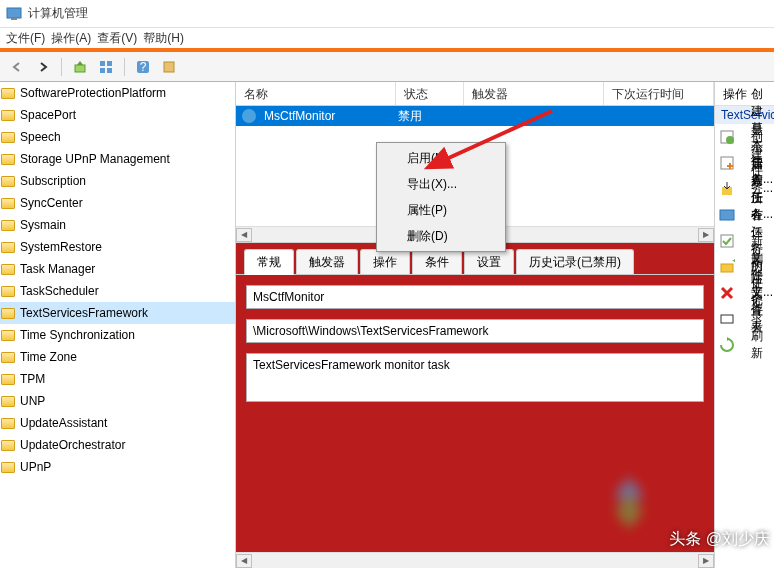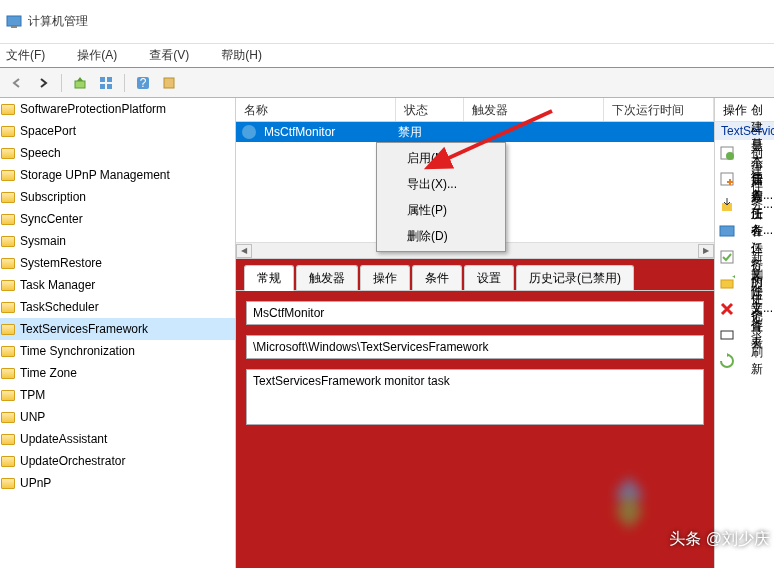--- a/index.html
+++ b/index.html
@@ -1,22 +1,22 @@
 <!DOCTYPE html>
 <html><head>
   <meta charset="utf-8">
   <style>
     * { margin: 0; padding: 0; box-sizing: border-box; font-family: "Microsoft YaHei", "Segoe UI", sans-serif; font-size: 12px; }
     body { background: #fff; width: 774px; height: 568px; overflow: hidden; position: relative; }
     
-    .title-bar { height: 44px; display: flex; align-items: center; padding: 0 6px; border-bottom: 1px solid #e0e0e0; }
+    .title-bar { height: 28px; display: flex; align-items: center; padding: 0 6px; border-bottom: 1px solid #e0e0e0; }
     .title-bar .icon { width: 16px; height: 16px; margin-right: 6px; }
     .title-bar .title { font-size: 12px; color: #333; }
     
-    .menu-bar { height: 24px; display: flex; align-items: center; padding: 0 6px; gap: 32px; border-bottom: 1px solid #f97316; }
+    .menu-bar { height: 24px; display: flex; align-items: center; padding: 0 6px; gap: 6px; border-bottom: 4px solid #f97316; }
     .menu-bar span { cursor: default; color: #333; }
     
     .toolbar { height: 30px; display: flex; align-items: center; padding: 0 6px; gap: 4px; border-bottom: 1px solid #a8b8c8; background: #f5f5f5; }
     .tb-btn { width: 22px; height: 22px; display: flex; align-items: center; justify-content: center; border: 1px solid transparent; }
     .tb-sep { width: 1px; height: 18px; background: #ccc; margin: 0 3px; }
     
     .main { display: flex; height: calc(568px - 82px); }
     
     .tree { width: 236px; border-right: 1px solid #d0d0d0; overflow-y: auto; overflow-x: hidden; background: #fff; }
     .tree::-webkit-scrollbar { width: 16px; }
@@ -46,21 +46,21 @@
     .hscroll .arrow { width: 16px; height: 14px; background: #f0f0f0; border: 1px solid #c0c0c0; display: flex; align-items: center; justify-content: center; font-size: 8px; color: #666; }
     .hscroll .track { flex: 1; }
     
     .details { flex: 1; border-top: 1px solid #d0d0d0; display: flex; flex-direction: column; padding-top: 6px; }
     .tabs { display: flex; height: 26px; padding-left: 8px; gap: 2px; }
     .tab { padding: 4px 12px; border: 1px solid #ccc; border-bottom: none; background: #f5f5f5; cursor: default; border-radius: 3px 3px 0 0; }
     .tab.active { background: #fff; border-bottom: 1px solid #fff; position: relative; z-index: 2; }
     .tab-body { flex: 1; border-top: 1px solid #ccc; margin-top: -1px; padding: 10px; display: flex; flex-direction: column; gap: 10px; }
     .field { border: 1px solid #abadb3; padding: 4px 6px; background: #fff; }
     .field.h1 { height: 24px; }
-    .field.h2 { height: 56px; }
+    .field.h2 { height: 49px; }
     
     .actions { width: 60px; border-left: 1px solid #d0d0d0; background: #fff; }
     .actions-header { height: 24px; padding: 4px 8px; border-bottom: 1px solid #e0e0e0; font-weight: 500; }
     .actions-group-title { background: #e8eef7; padding: 2px 6px; font-size: 12px; color: #003399; }
     .action-item { display: flex; align-items: center; height: 26px; padding: 0 4px; gap: 16px; cursor: default; }
     .ai-icon { width: 16px; height: 16px; flex-shrink: 0; display: flex; align-items: center; justify-content: center; }
     
     .context-menu { position: absolute; left: 376px; top: 142px; width: 130px; background: #f0f0f0; border: 1px solid #979797; box-shadow: 2px 2px 4px rgba(0,0,0,0.3); z-index: 100; padding: 2px; }
     .cm-item { height: 26px; display: flex; align-items: center; padding: 0 20px 0 28px; cursor: default; }
     

